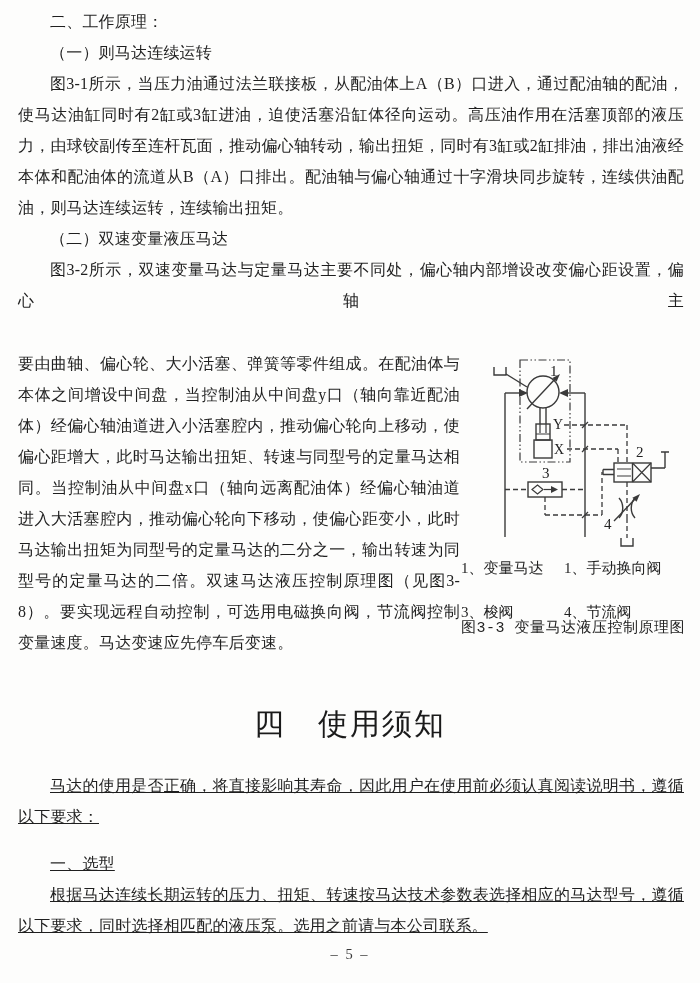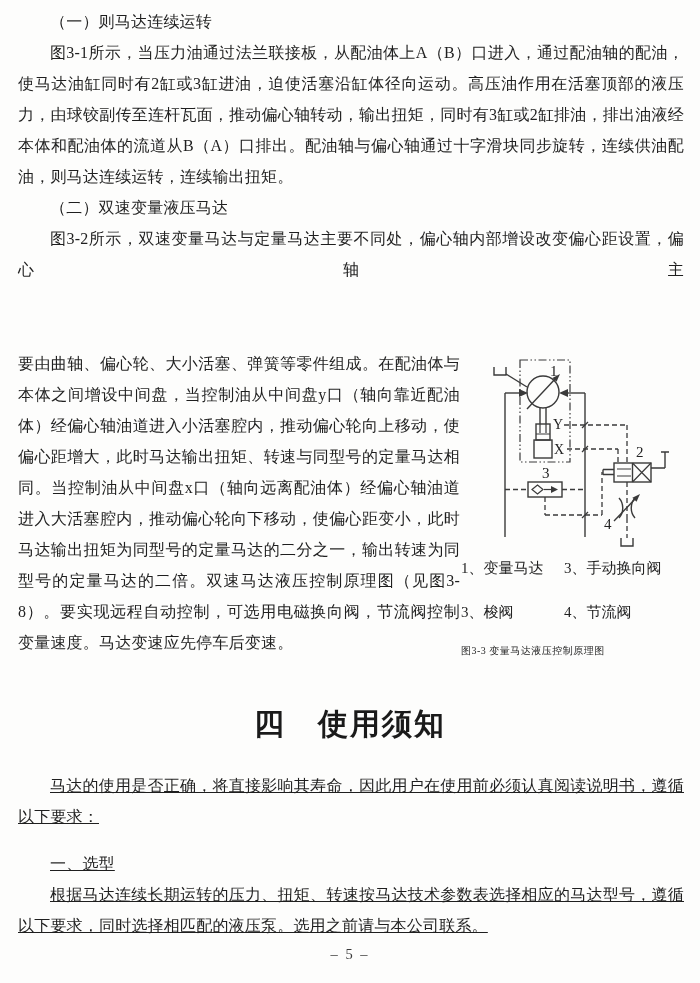--- a/index.html
+++ b/index.html
@@ -33,31 +33,32 @@
   }
   .figure-svg { position: absolute; left: 455px; top: 345px; }
   .figure-legend {
     position: absolute; left: 461px; top: 556px;
     display: grid; grid-template-columns: 103px auto;
     row-gap: 20px;
     font-size: 15px; line-height: 24px;
     white-space: nowrap;
   }
   .figure-caption {
-    position: absolute; left: 461px; top: 639px;
-    font-size: 10px; line-height: 24px;
+    position: absolute; left: 461px; top: 617px;
+    font-size: 15px; line-height: 24px;
     letter-spacing: 0.5px;
     white-space: nowrap;
+    font-family: Liberation Mono, monospace;
   }
   .heading4 {
     position: absolute; top: 702px; left: 0; width: 100%;
     margin: 0;
     text-align: center;
     font-family: "Liberation Sans", "DejaVu Sans", sans-serif;
-    font-weight: 700;
+    font-weight: 400;
     font-size: 30px; line-height: 44px;
     letter-spacing: 2px;
     color: #1a1a1a;
   }
   .block-use { position: absolute; top: 770px; left: 18px; right: 16px; text-decoration: underline; }
   .subitem { margin-top: 16px !important; }
   .page-number {
     position: absolute; top: 946px; left: 0; width: 100%;
     text-align: center;
     font-size: 14.5px; color: #3a3a3a;
@@ -69,20 +70,21 @@
   svg .dashdot { stroke:#3a3a3a; stroke-width:1.2; fill:none; stroke-dasharray:8 2.5 1.5 2.5 1.5 2.5; }
   svg .fillk { fill:#3a3a3a; stroke:none; }
   svg text { fill:#222; font-family:"Liberation Serif","DejaVu Serif",serif; }
 </style>
 </head>
 <body>
 
 <div class="page">
 
   <div class="block-top">
+    <p class="txt">二、工作原理：</p>
     <p class="txt">（一）则马达连续运转</p>
     <p class="txt">图3-1所示，当压力油通过法兰联接板，从配油体上A（B）口进入，通过配油轴的配油，使马达油缸同时有2缸或3缸进油，迫使活塞沿缸体径向运动。高压油作用在活塞顶部的液压力，由球铰副传至连杆瓦面，推动偏心轴转动，输出扭矩，同时有3缸或2缸排油，排出油液经本体和配油体的流道从B（A）口排出。配油轴与偏心轴通过十字滑块同步旋转，连续供油配油，则马达连续运转，连续输出扭矩。</p>
     <p class="txt">（二）双速变量液压马达</p>
     <p class="txt force-justify">图3-2所示，双速变量马达与定量马达主要不同处，偏心轴内部增设改变偏心距设置，偏心轴主</p>
   </div>
 
   <div class="block-wrap">
     <p class="txt no-indent">要由曲轴、偏心轮、大小活塞、弹簧等零件组成。在配油体与本体之间增设中间盘，当控制油从中间盘y口（轴向靠近配油体）经偏心轴油道进入小活塞腔内，推动偏心轮向上移动，使偏心距增大，此时马达输出扭矩、转速与同型号的定量马达相同。当控制油从中间盘x口（轴向远离配油体）经偏心轴油道进入大活塞腔内，推动偏心轮向下移动，使偏心距变小，此时马达输出扭矩为同型号的定量马达的二分之一，输出转速为同型号的定量马达的二倍。双速马达液压控制原理图（见图3-8）。要实现远程自动控制，可选用电磁换向阀，节流阀控制变量速度。马达变速应先停车后变速。</p>
   </div>
 
@@ -154,21 +156,21 @@
     <text x="95" y="31" font-size="15">1</text>
     <text x="181" y="112" font-size="15">2</text>
     <text x="87" y="133" font-size="15">3</text>
     <text x="149" y="184" font-size="15">4</text>
     <text x="98" y="84" font-size="14">Y</text>
     <text x="99" y="109" font-size="14">X</text>
   </svg>
 
   <div class="figure-legend">
     <span>1、变量马达</span>
-    <span>3、手动换向阀</span>
+    <span>1、手动换向阀</span>
     <span>3、梭阀</span>
     <span>4、节流阀</span>
   </div>
 
   <div class="figure-caption">图3-3 变量马达液压控制原理图</div>
 
   <h2 class="heading4">四　使用须知</h2>
 
   <div class="block-use">
     <p class="txt">马达的使用是否正确，将直接影响其寿命，因此用户在使用前必须认真阅读说明书，遵循以下要求：</p>

